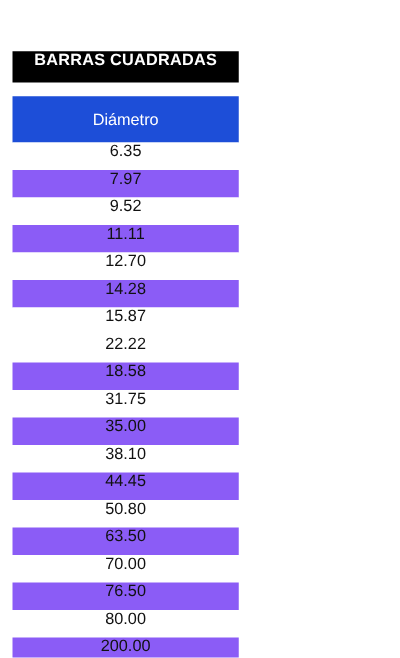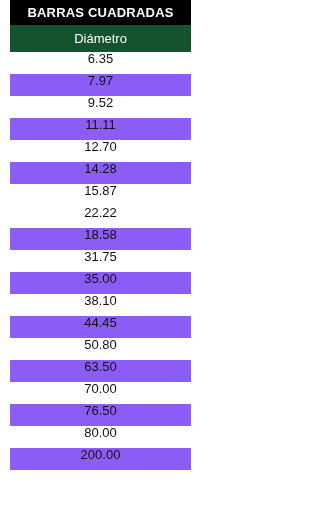--- a/index.html
+++ b/index.html
@@ -26,36 +26,38 @@
     width: 181px;
   }
   .title-row {
     height: 25px;
     background: #000000;
     color: #ffffff;
     font-size: 13px;
     font-weight: bold;
     letter-spacing: 0.2px;
     display: flex;
-    align-items: center;
+    align-items: flex-start;
     justify-content: center;
     text-align: center;
     line-height: 1;
+    margin-top: 41px;
   }
   .sub-row {
-    height: 27px;
-    background: #14532d;
+    height: 37px;
+    background: #1d4ed8;
     color: #ffffff;
     font-size: 13px;
     font-weight: normal;
     display: flex;
     align-items: center;
     justify-content: center;
     text-align: center;
     line-height: 1;
+    margin-top: 11px;
   }
   .data-row {
     height: 22px;
     display: flex;
     align-items: flex-start;
     justify-content: center;
     font-size: 13px;
     color: #111111;
     background: #ffffff;
     line-height: 1;

